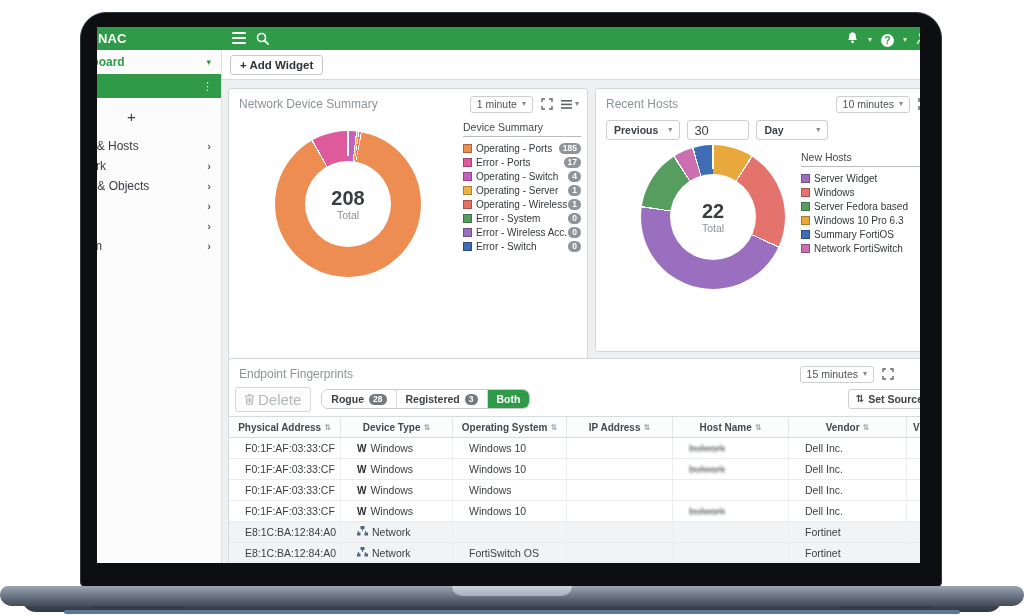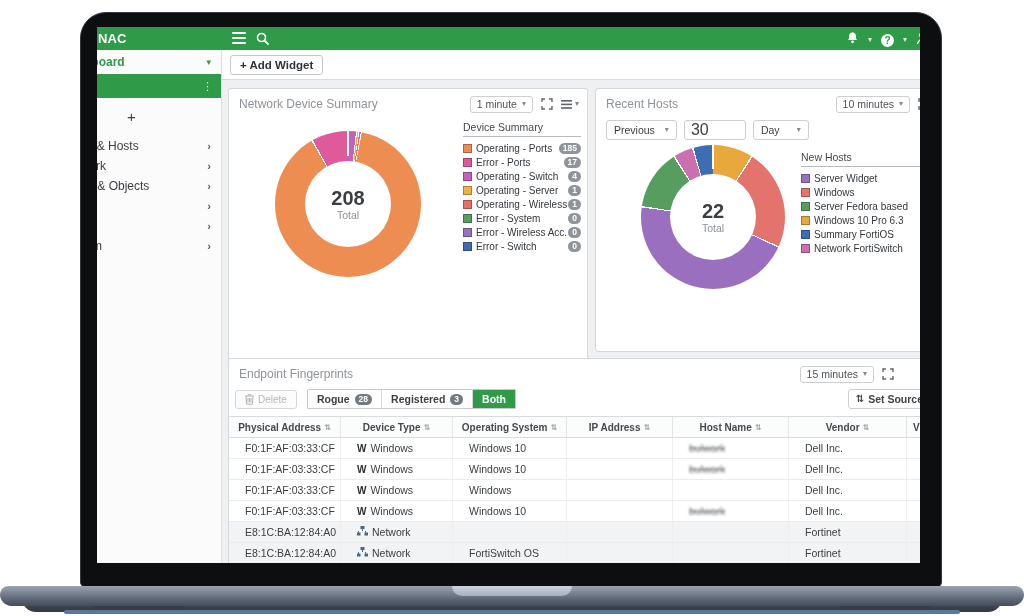--- a/index.html
+++ b/index.html
@@ -73,30 +73,30 @@
   .lg-item{display:flex;align-items:center;height:12.5px;margin-bottom:1.5px;cursor:pointer;}
   .sw{width:9px;height:9px;margin-right:4px;border:1px solid rgba(0,0,0,.28);flex:0 0 auto;}
   .lg-lb{font-size:10px;color:#33373b;white-space:nowrap;overflow:hidden;}
   .lg-badge{margin-left:auto;background:#8e9499;color:#fff;font-size:8.5px;font-weight:bold;border-radius:7px;
             padding:0 4px;min-width:8px;text-align:center;line-height:11px;flex:0 0 auto;}
   .legend.no-clip .lg-lb{overflow:visible;}
 
   
   .rh-ctrls{position:absolute;left:10px;top:31px;display:flex;gap:7px;}
   .sel-box{height:20px;display:inline-flex;align-items:center;border:1px solid #ccced0;border-radius:3px;
-           background:#fff;font-size:10.5px;font-weight:normal;color:#3c4044;padding:0 7px;gap:10px;cursor:pointer;}
-  .num-box{height:20px;width:62px;border:1px solid #ccced0;border-radius:3px;font-size:16px;color:#3c4044;
+           background:#fff;font-size:10.5px;font-weight:bold;color:#3c4044;padding:0 7px;gap:10px;cursor:pointer;}
+  .num-box{height:20px;width:62px;border:1px solid #ccced0;border-radius:3px;font-size:13px;color:#3c4044;
            padding:0 6px;background:#fff;}
   input.num-box{outline:none;}
 
   
   .ep-toolbar{position:absolute;left:6px;right:8px;top:28px;height:24px;display:flex;align-items:center;}
   .del-btn{display:inline-flex;align-items:center;gap:4px;border:1px solid #d5d7d9;border-radius:3px;background:#fcfcfc;
-           padding:3px 9px;font-size:10px;color:#b3b7ba;cursor:default;}
-  .seg{display:inline-flex;margin-left:10px;border:1px solid #c8cacc;border-radius:1px;overflow:hidden;}
+           padding:3px 9px;font-size:15px;color:#b3b7ba;cursor:default;}
+  .seg{display:inline-flex;margin-left:10px;border:1px solid #c8cacc;border-radius:7px;overflow:hidden;}
   .seg-btn{display:inline-flex;align-items:center;gap:5px;padding:3px 9px;font-size:10.5px;font-weight:bold;
            color:#3c4044;background:#fff;border-right:1px solid #d5d7d9;cursor:pointer;}
   .seg-btn:last-child{border-right:none;}
   .seg-btn.active{background:#2f9a47;color:#fff;}
   .seg-badge{background:#74797e;color:#fff;font-size:8.5px;font-weight:bold;border-radius:7px;padding:0 4px;line-height:11px;min-width:7px;text-align:center;}
   .set-source{margin-left:auto;display:inline-flex;align-items:center;gap:4px;border:1px solid #ccced0;border-radius:3px;
               background:#fff;padding:3px 7px;font-size:10.5px;font-weight:bold;color:#3f4347;cursor:pointer;white-space:nowrap;}
   .updn{font-size:10px;color:#3f4347;line-height:10px;}
 
   
@@ -292,21 +292,21 @@
                   </svg>
               </span>
             </span>
           </div>
           <div class="rh-ctrls">
             <span class="sel-box">
               <span>Previous</span>
                 <span class="caret-g">▾</span>
             </span>
             <input class="num-box" value="30" style="">
-            <span class="sel-box" style="width:56px;justify-content:space-between;">
+            <span class="sel-box" style="width:72px;justify-content:space-between;">
               <span>Day</span>
                 <span class="caret-g">▾</span>
             </span>
           </div>
           <div class="donut" style="left: 45px; top: 56px; width: 144px; height: 144px; background: conic-gradient(rgb(255, 255, 255) 0deg, rgb(255, 255, 255) 0.6deg, rgb(233, 168, 60) 0.6deg, rgb(233, 168, 60) 32.1273deg, rgb(255, 255, 255) 32.1273deg, rgb(255, 255, 255) 32.7273deg, rgb(255, 255, 255) 32.7273deg, rgb(255, 255, 255) 33.3273deg, rgb(228, 114, 109) 33.3273deg, rgb(228, 114, 109) 113.945deg, rgb(255, 255, 255) 113.945deg, rgb(255, 255, 255) 114.545deg, rgb(255, 255, 255) 114.545deg, rgb(255, 255, 255) 115.145deg, rgb(154, 111, 192) 115.145deg, rgb(154, 111, 192) 277.582deg, rgb(255, 255, 255) 277.582deg, rgb(255, 255, 255) 278.182deg, rgb(255, 255, 255) 278.182deg, rgb(255, 255, 255) 278.782deg, rgb(86, 157, 95) 278.782deg, rgb(86, 157, 95) 326.673deg, rgb(255, 255, 255) 326.673deg, rgb(255, 255, 255) 327.273deg, rgb(255, 255, 255) 327.273deg, rgb(255, 255, 255) 327.873deg, rgb(203, 111, 176) 327.873deg, rgb(203, 111, 176) 343.036deg, rgb(255, 255, 255) 343.036deg, rgb(255, 255, 255) 343.636deg, rgb(255, 255, 255) 343.636deg, rgb(255, 255, 255) 344.236deg, rgb(62, 109, 179) 344.236deg, rgb(62, 109, 179) 359.4deg, rgb(255, 255, 255) 359.4deg, rgb(255, 255, 255) 360deg);">
             <div class="hole" style="inset:29px;">
               <span class="d-total">22</span>
               <span class="d-total-lb">Total</span>
             </div>
           </div>

